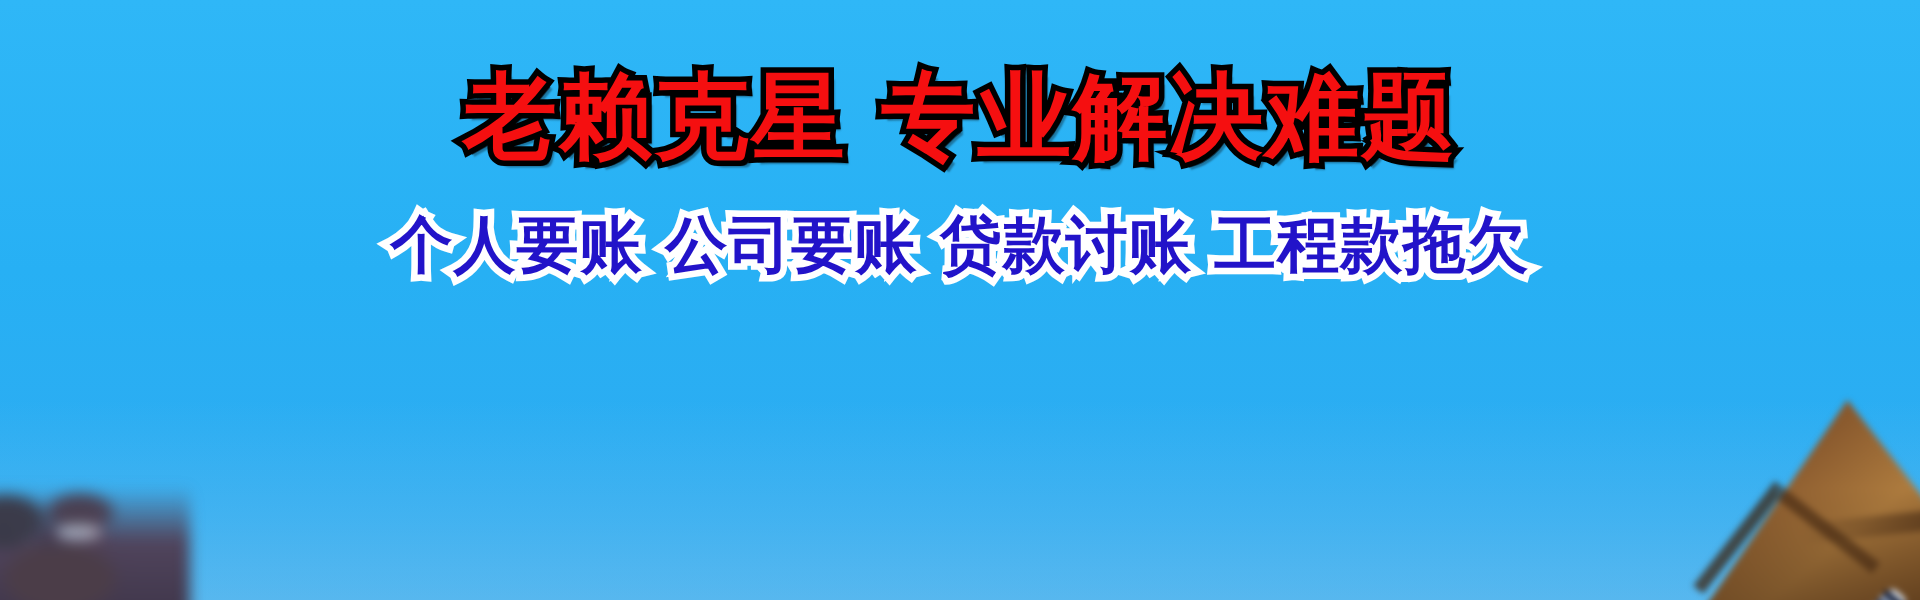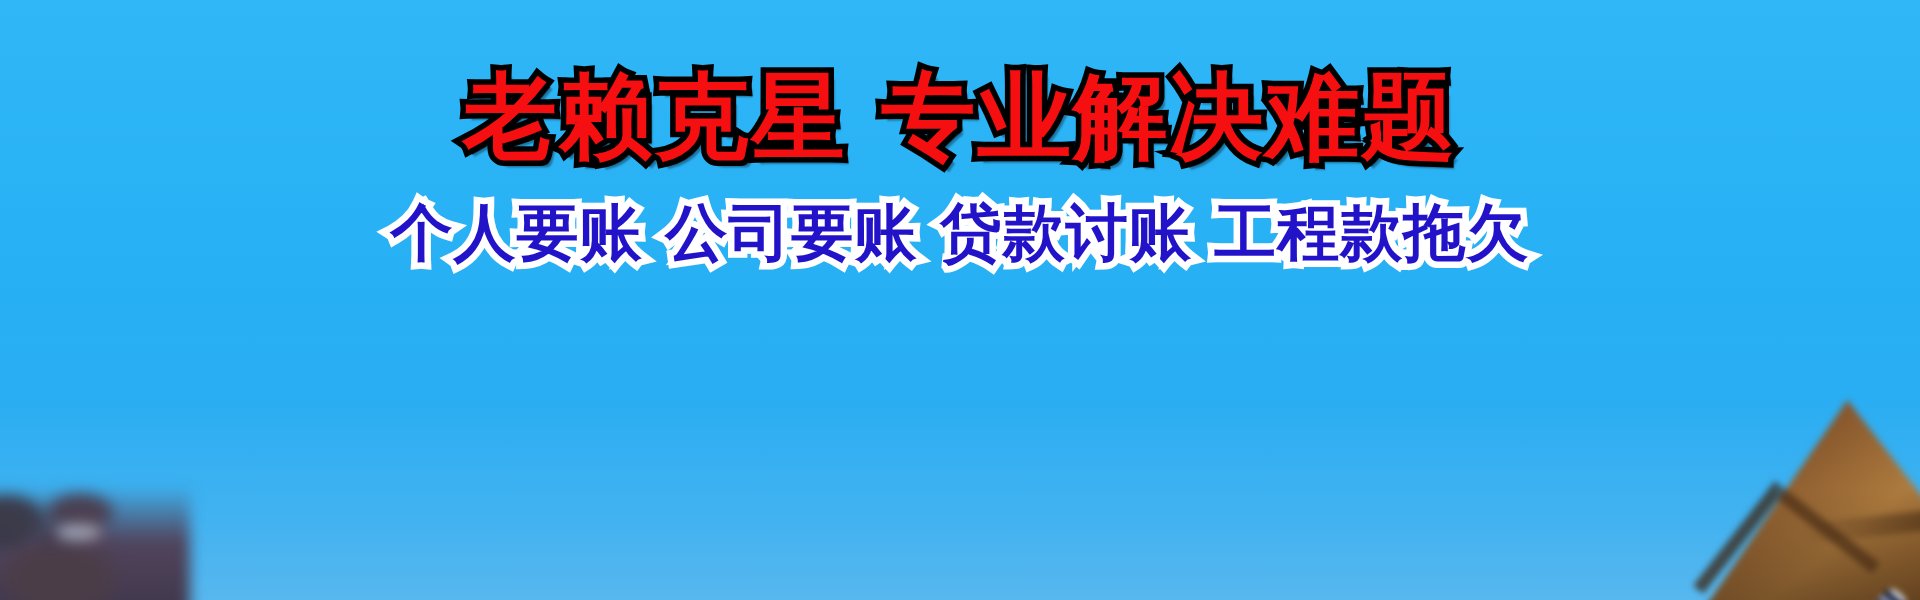--- a/index.html
+++ b/index.html
@@ -144,21 +144,21 @@
     color: #f50f10;
     white-space: nowrap;
     -webkit-text-stroke: 11px #000000;
     paint-order: stroke fill;
     text-shadow:
       4px 5px 0 rgba(0,0,0,0.55),
       6px 7px 2px rgba(0,0,0,0.35);
   }
 
   .subhead {
-    margin-top: 38px;
+    margin-top: 50px;
     font-size: 62px;
     line-height: 1.0;
     font-weight: 900;
     letter-spacing: 1px;
     color: #2213c9;
     white-space: nowrap;
     -webkit-text-stroke: 13px #ffffff;
     paint-order: stroke fill;
   }
 

